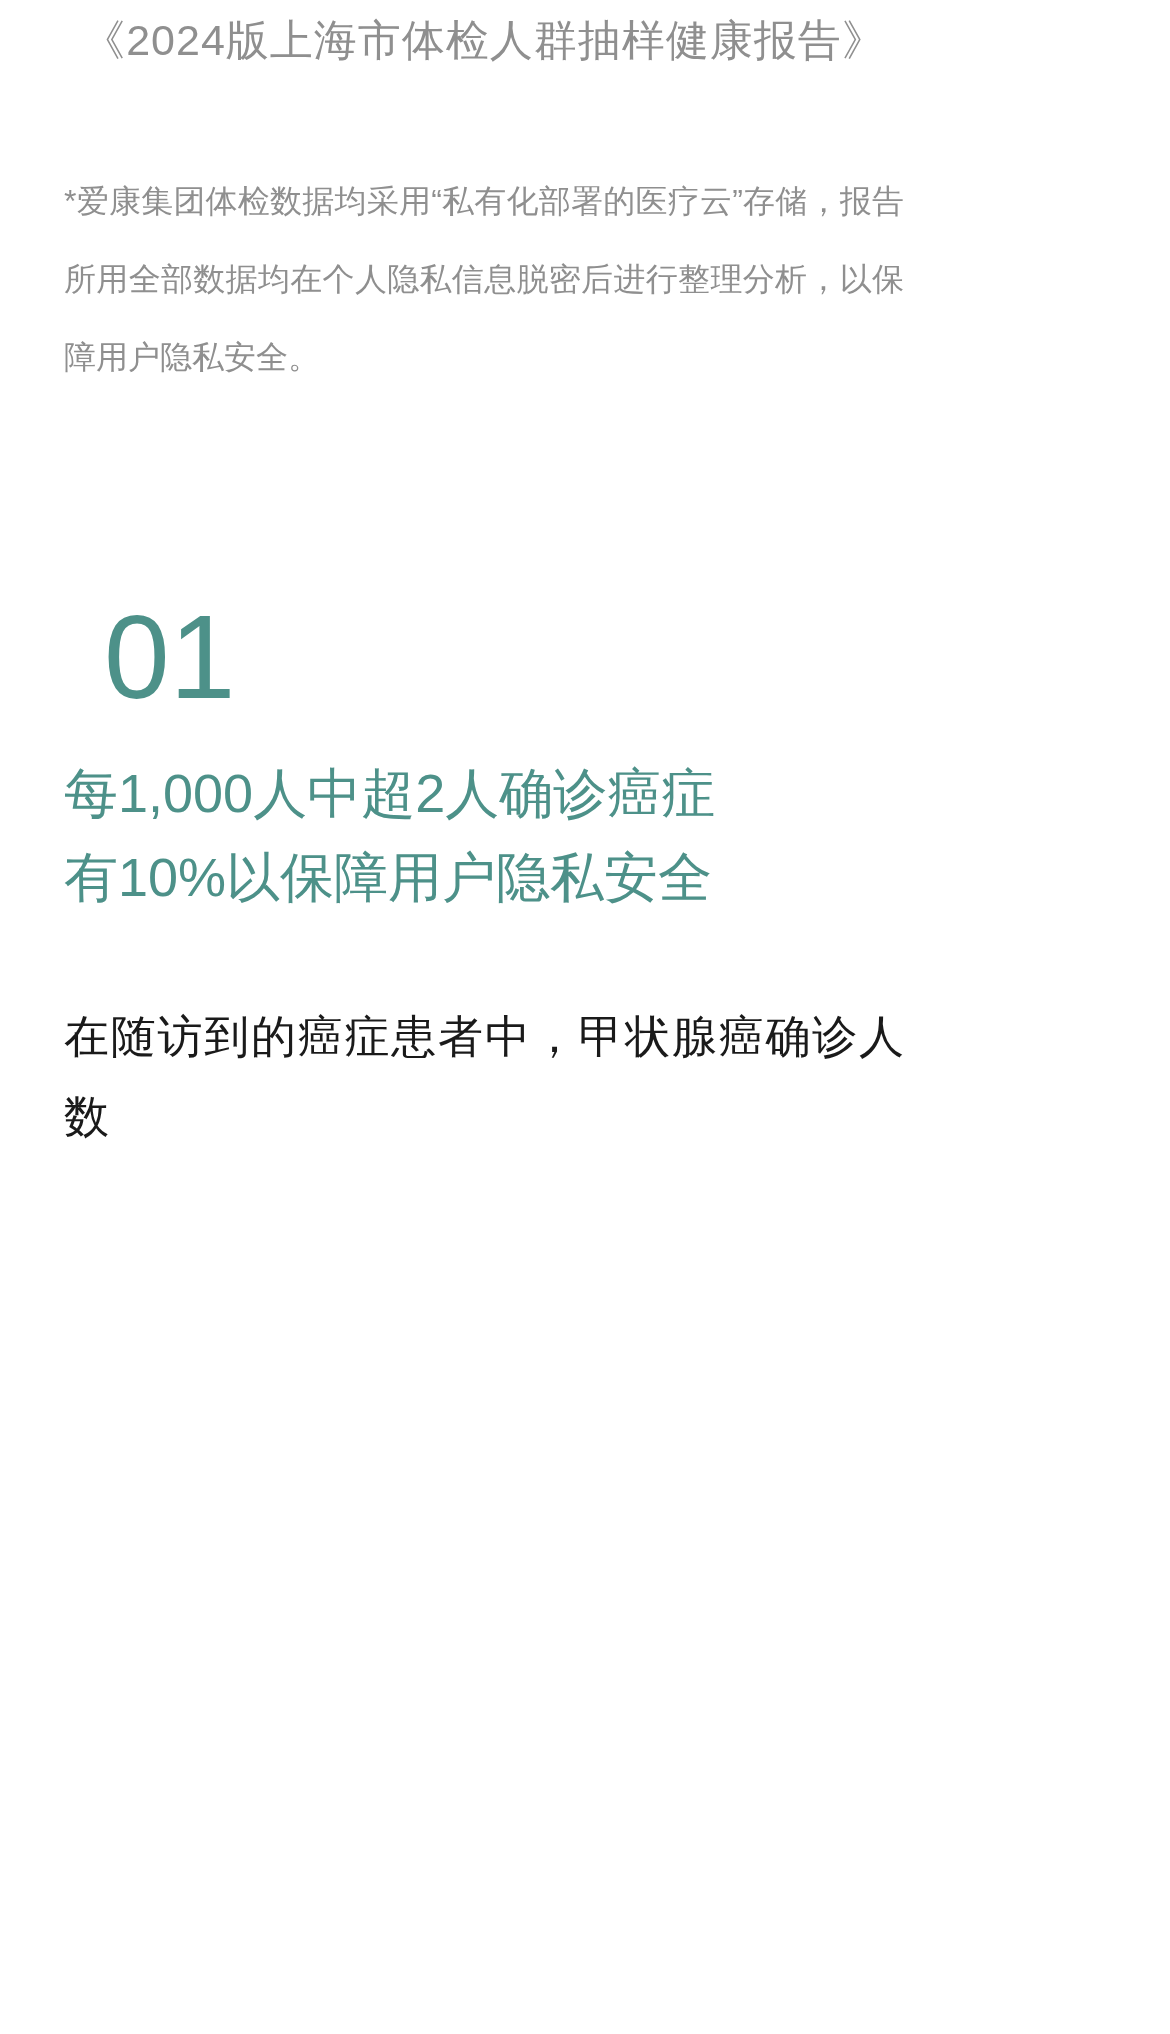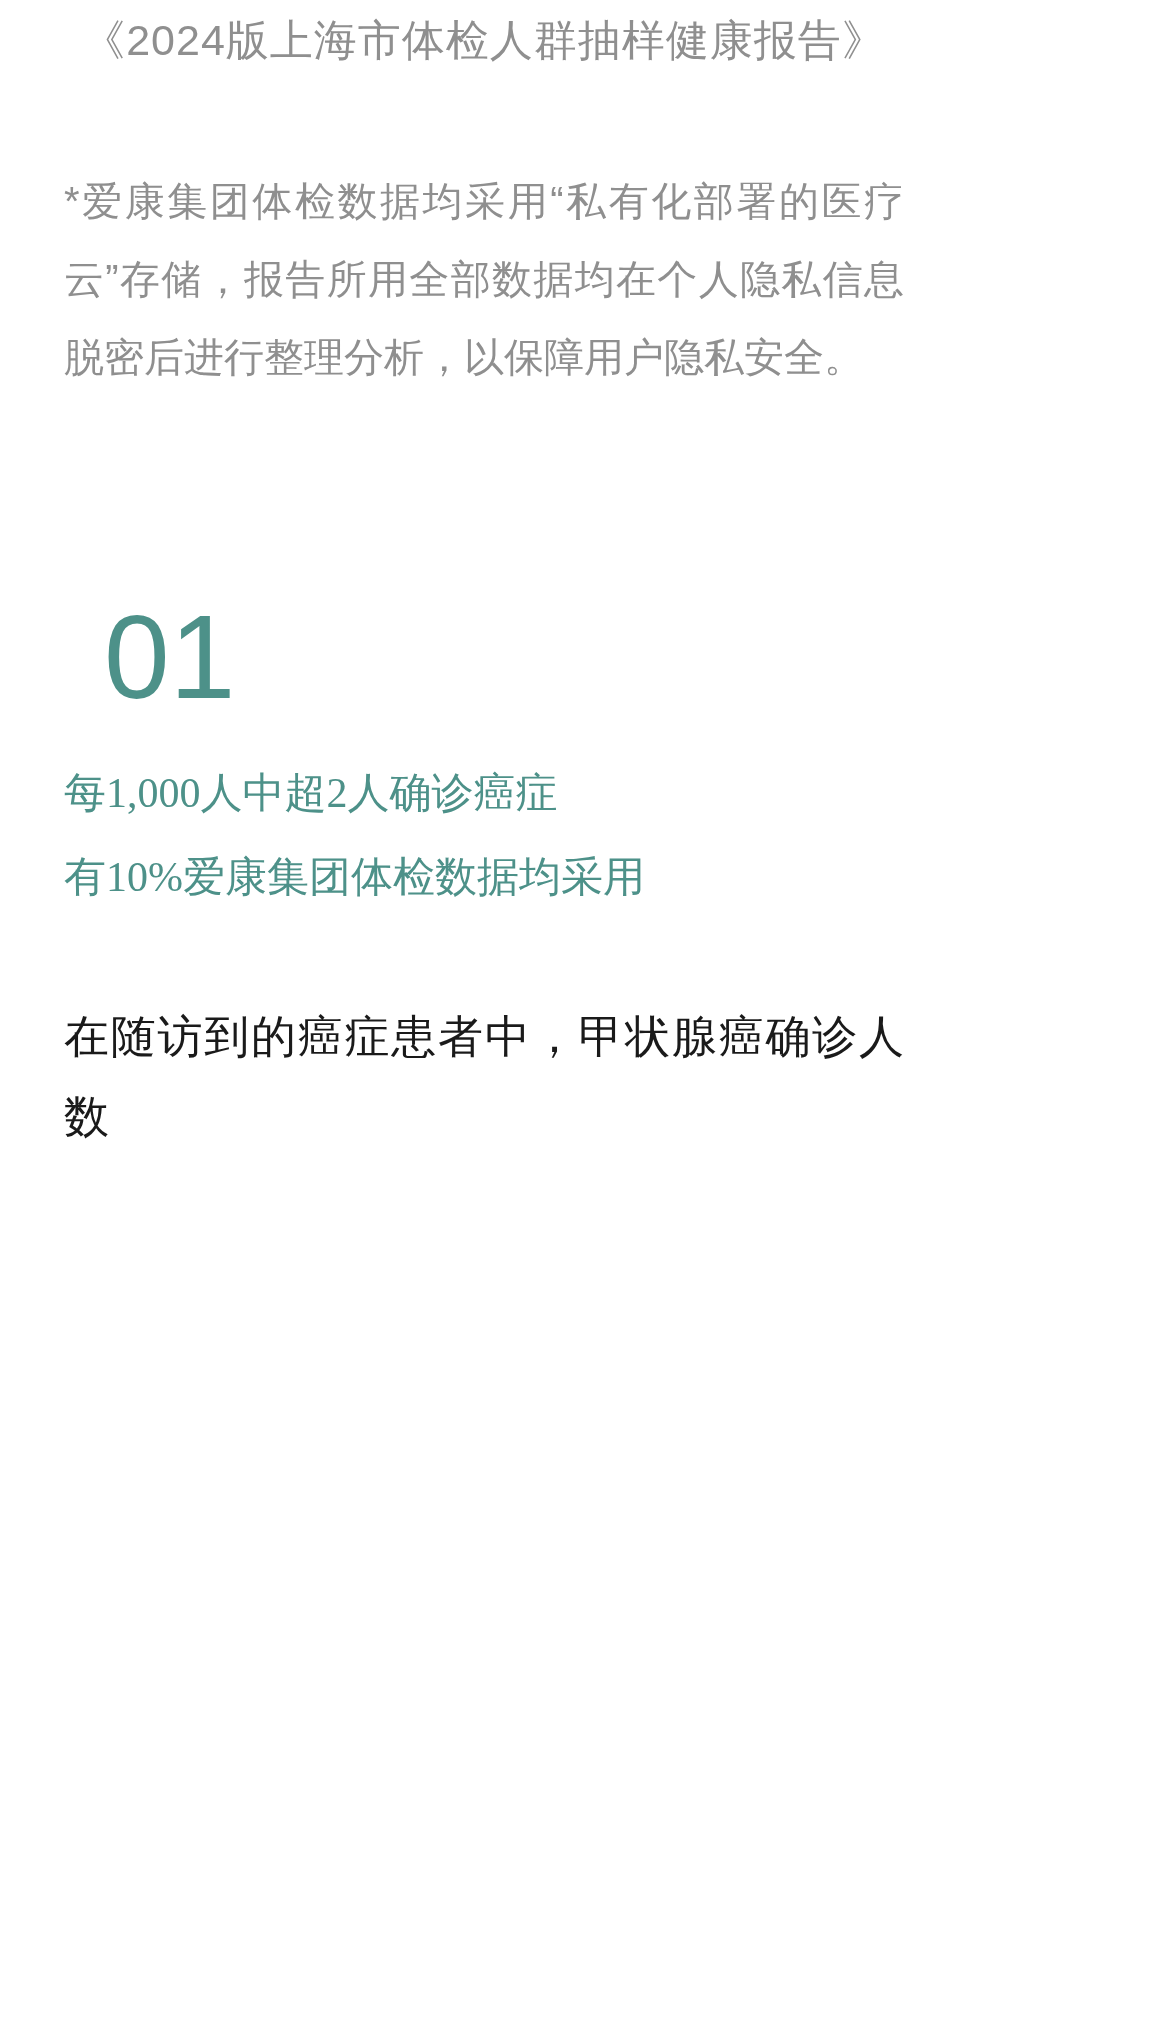--- a/index.html
+++ b/index.html
@@ -25,41 +25,40 @@
     margin-top: 10px;
     text-align: center;
     font-size: 43px;
     line-height: 60px;
     letter-spacing: 1px;
     font-weight: 400;
     color: var(--muted, #8f8f8f);
   }
   .disclaimer {
     margin-top: 92px;
-    font-size: 40px;
+    font-size: 32px;
     line-height: 78px;
     color: var(--muted, #8f8f8f);
     text-align: justify;
     text-justify: inter-character;
   }
   .section-number {
     margin-top: 205px;
     font-size: 118px;
     line-height: 112px;
     font-weight: 400;
     color: var(--accent, #4d9189);
     margin-left: 40px;
   }
   .section-heading {
     margin-top: 38px;
-    font-size: 42px;
+    font-size: 54px;
     line-height: 84px;
     font-weight: 500;
     color: var(--accent, #4d9189);
-    font-family: Liberation Serif, serif;
   }
   .body-paragraph {
     margin: 78px 0 0 0;
     font-size: 45px;
     line-height: 80px;
     color: var(--body-text, #1a1a1a);
     text-align: justify;
     text-justify: inter-character;
   }
   .body-paragraph + .body-paragraph {
@@ -72,19 +71,19 @@
 <div class="page">
 
   <div class="doc-title">《2024版上海市体检人群抽样健康报告》</div>
 
   <div class="disclaimer">*爱康集团体检数据均采用“私有化部署的医疗云”存储，报告所用全部数据均在个人隐私信息脱密后进行整理分析，以保障用户隐私安全。</div>
 
   <div class="section-number">01</div>
 
   <div class="section-heading">
     <div>每1,000人中超2人确诊癌症</div>
-    <div>有10%爱康集团体检数据均采用</div>
+    <div>有10%以保障用户隐私安全</div>
   </div>
 
 
   <div class="body-paragraph">在随访到的癌症患者中，甲状腺癌确诊人数</div>
 
 </div>
 
 </body></html>

